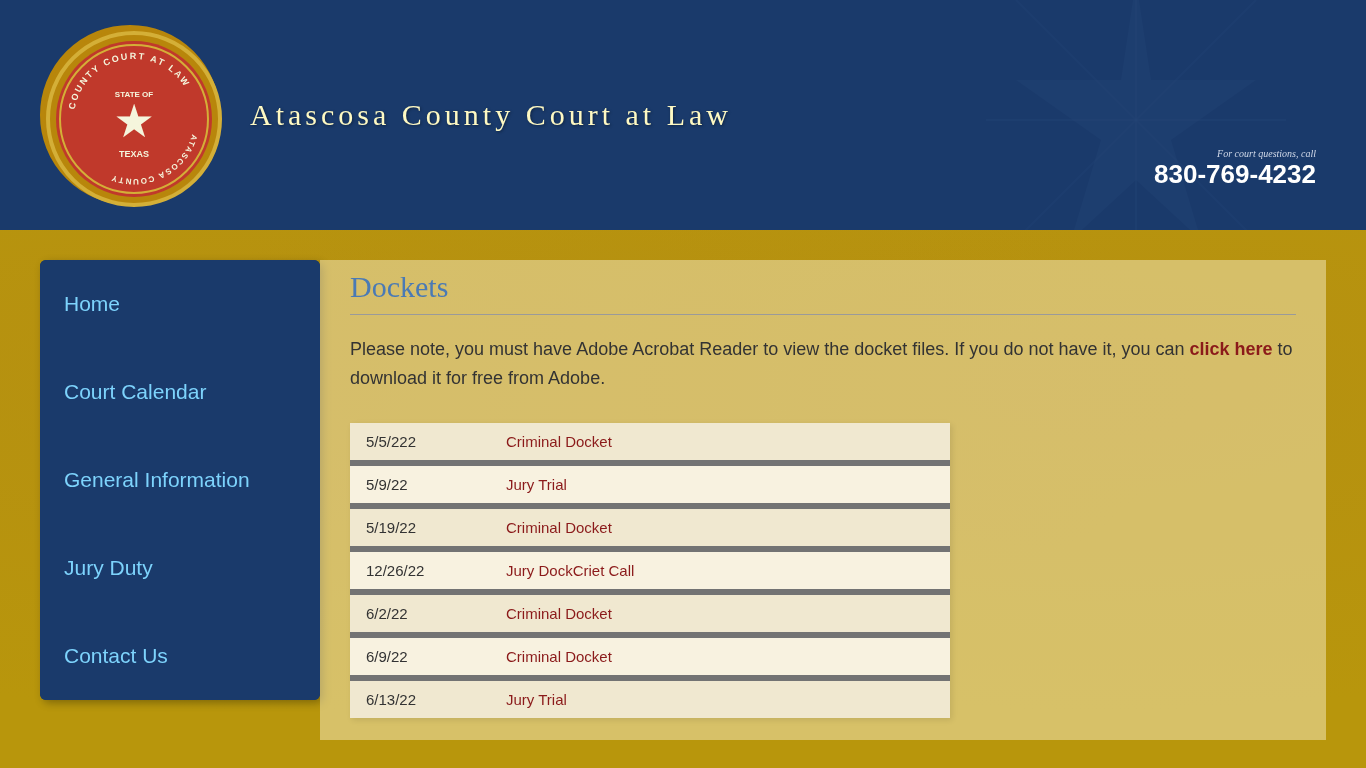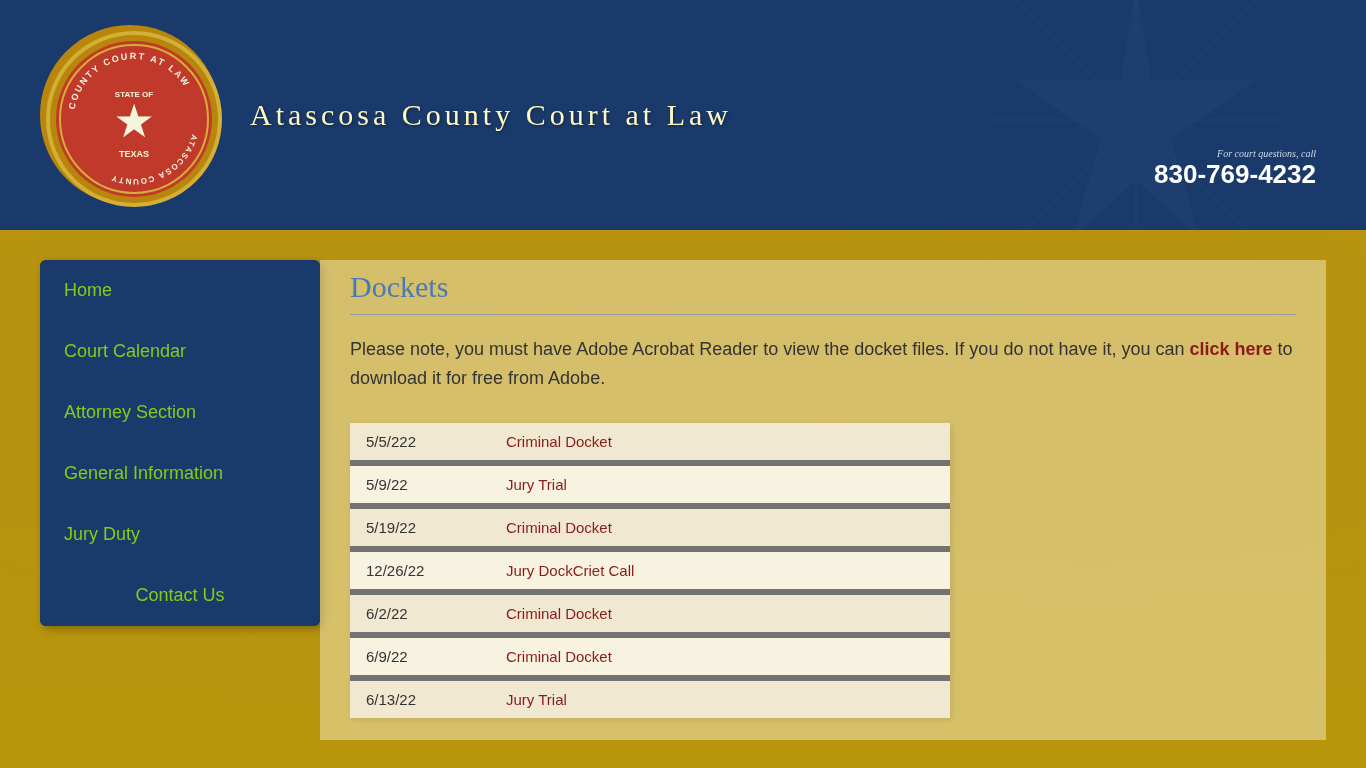--- a/index.html
+++ b/index.html
@@ -109,40 +109,39 @@
     }
 
     
     .sidebar {
       width: 280px;
       flex-shrink: 0;
     }
 
     .nav-item {
       display: block;
-      padding: 20px 24px;
-      font-size: 18px;
-      color: #84cc16;
+      padding: 32px 24px;
+      font-size: 21px;
+      color: #7dd3fc;
       text-decoration: none;
       cursor: pointer;
       transition: background 0.1s;
       font-family: Arial, sans-serif;
       font-weight: normal;
     }
 
     .nav-item:first-child {
       background-color: #1a3a6b;
       border-radius: 4px 4px 0 0;
     }
     .nav-item:not(:first-child) {
       background-color: #1a3a6b;
     }
     .nav-item:last-child {
       border-radius: 0 0 4px 4px;
-      text-align: center;
     }
 
     .nav-container {
       background-color: #1a3a6b;
       border-radius: 6px;
       overflow: hidden;
       box-shadow: 3px 3px 8px rgba(0,0,0,0.3);
     }
 
     
@@ -286,21 +285,20 @@
     <div class="header-phone">830-769-4232</div>
   </div>
 </header>
 
 <div class="main-area">
 
   <nav class="sidebar">
     <div class="nav-container">
       <a class="nav-item">Home</a>
       <a class="nav-item">Court Calendar</a>
-      <a class="nav-item">Attorney Section</a>
       <a class="nav-item">General Information</a>
       <a class="nav-item">Jury Duty</a>
       <a class="nav-item">Contact Us</a>
     </div>
   </nav>
 
   <main class="content">
     <h2 class="page-title">Dockets</h2>
     <hr class="title-divider">
 

